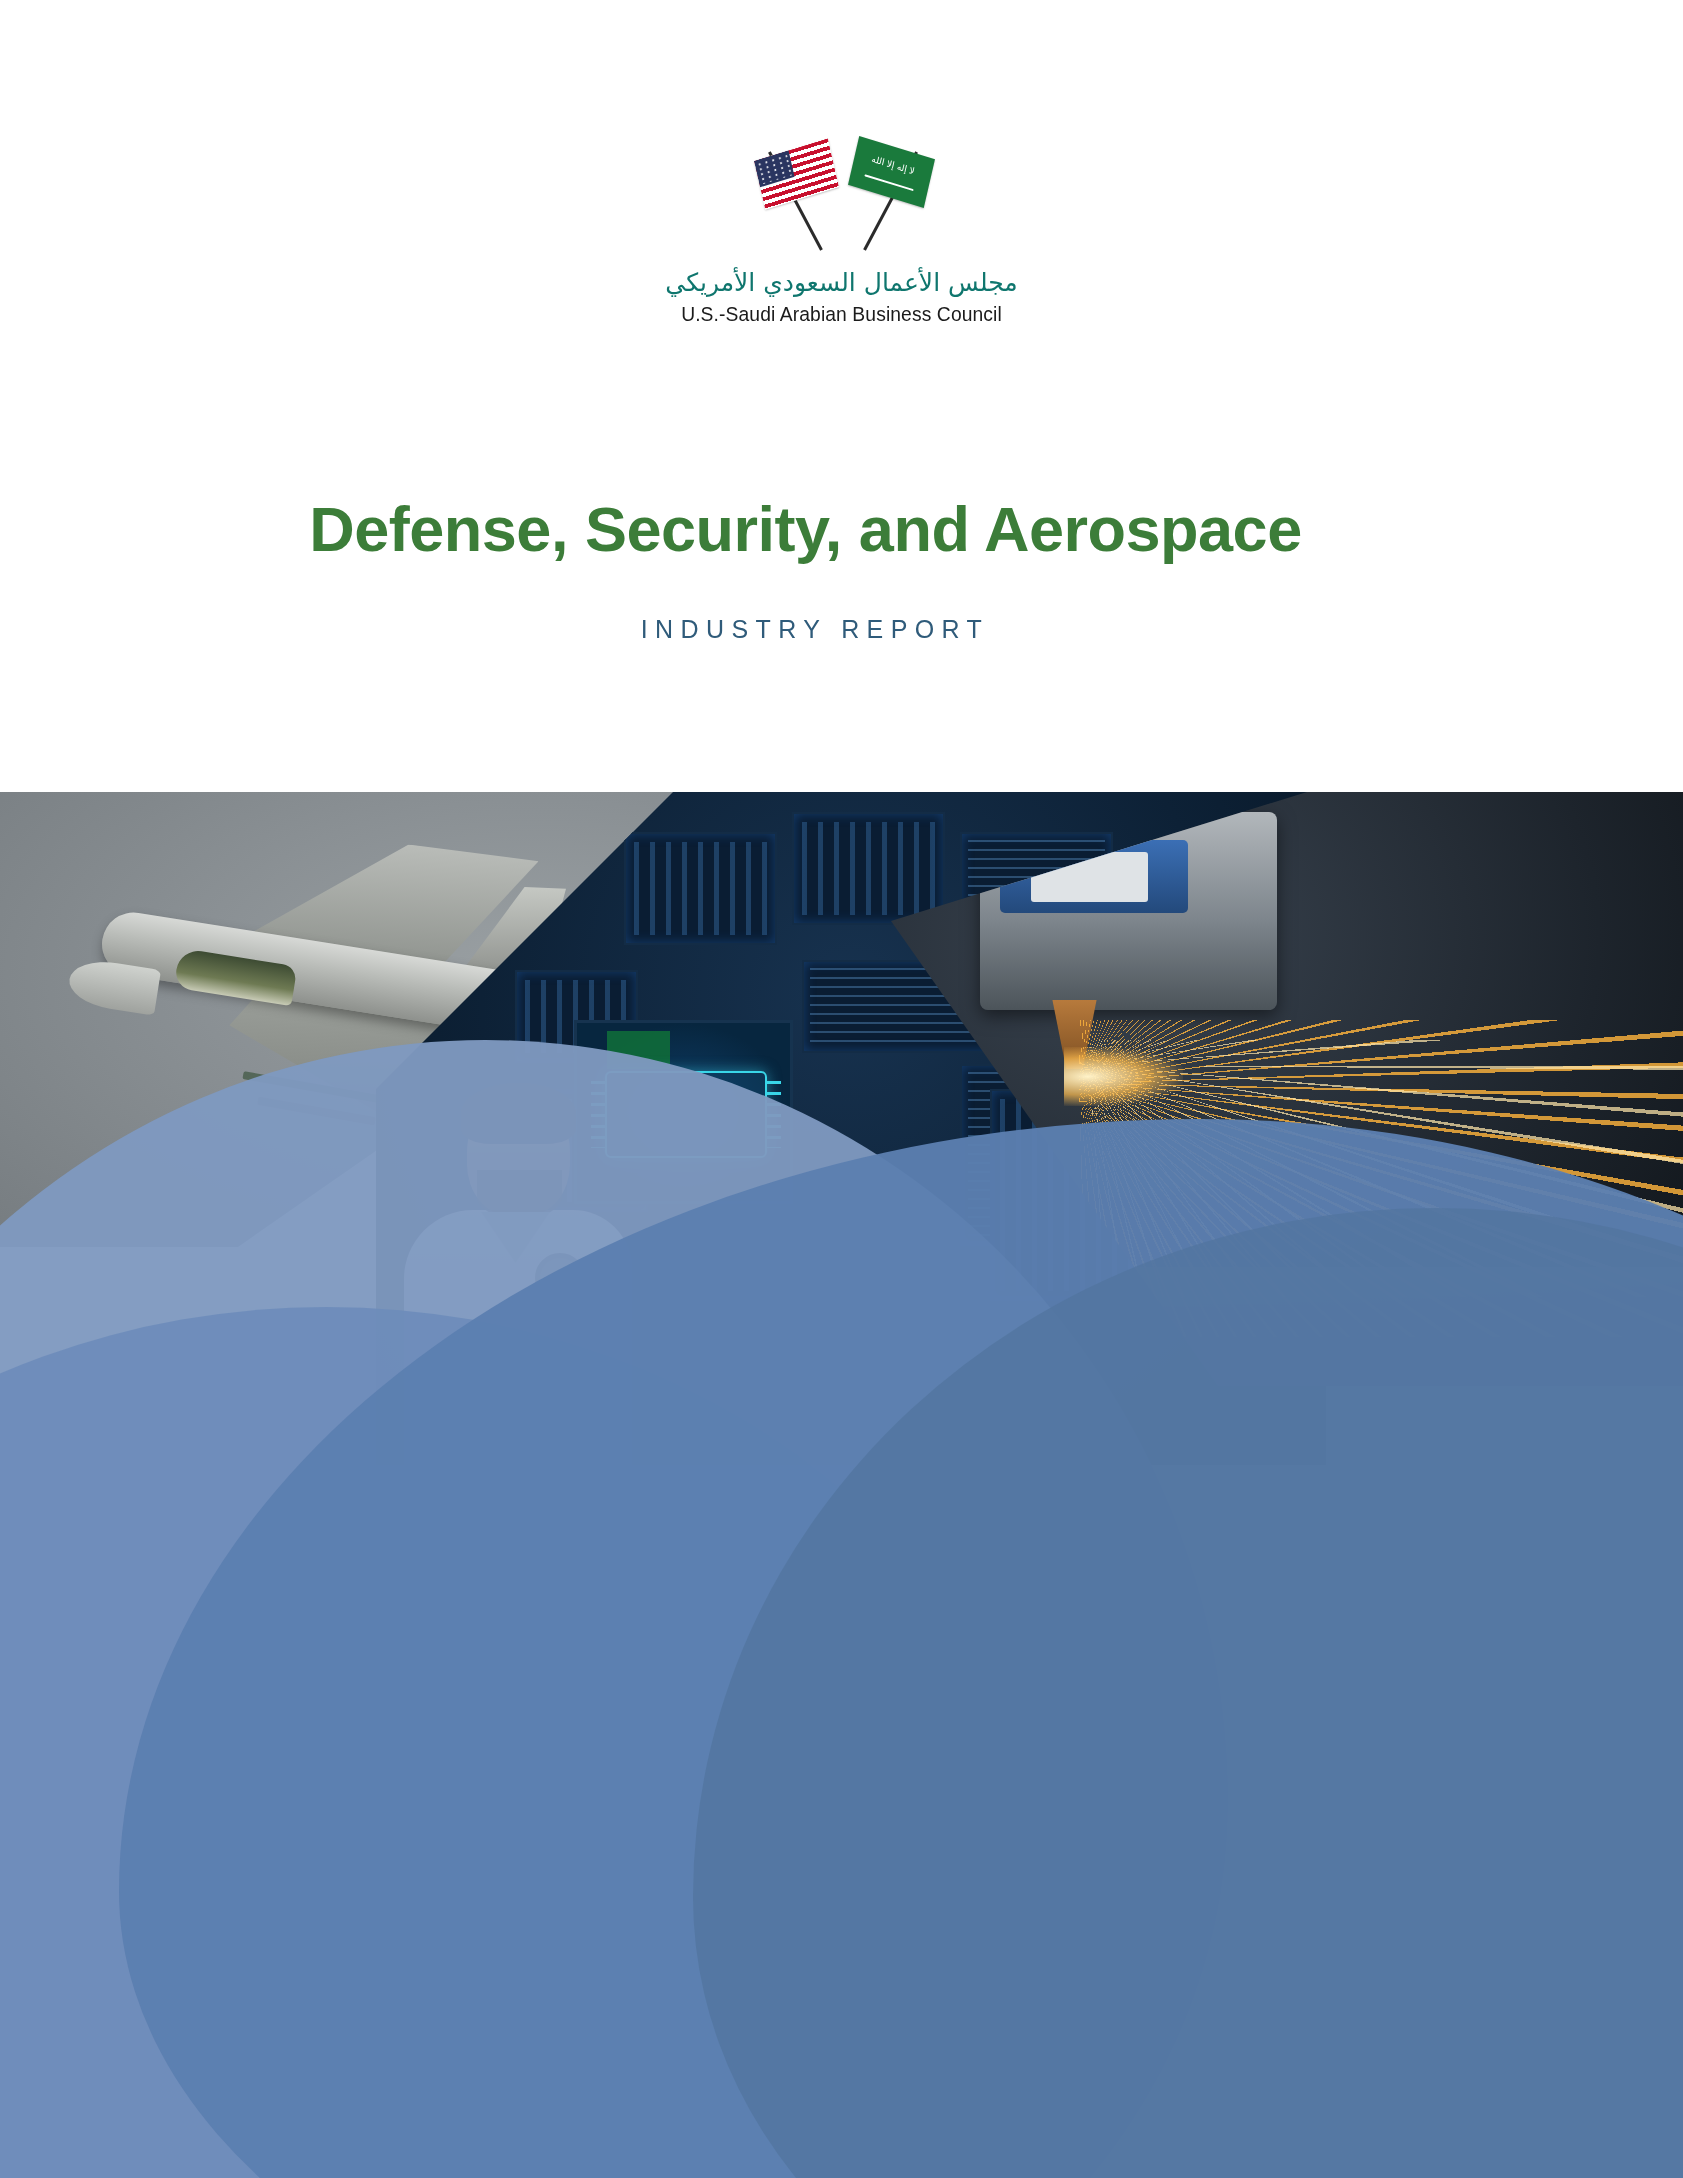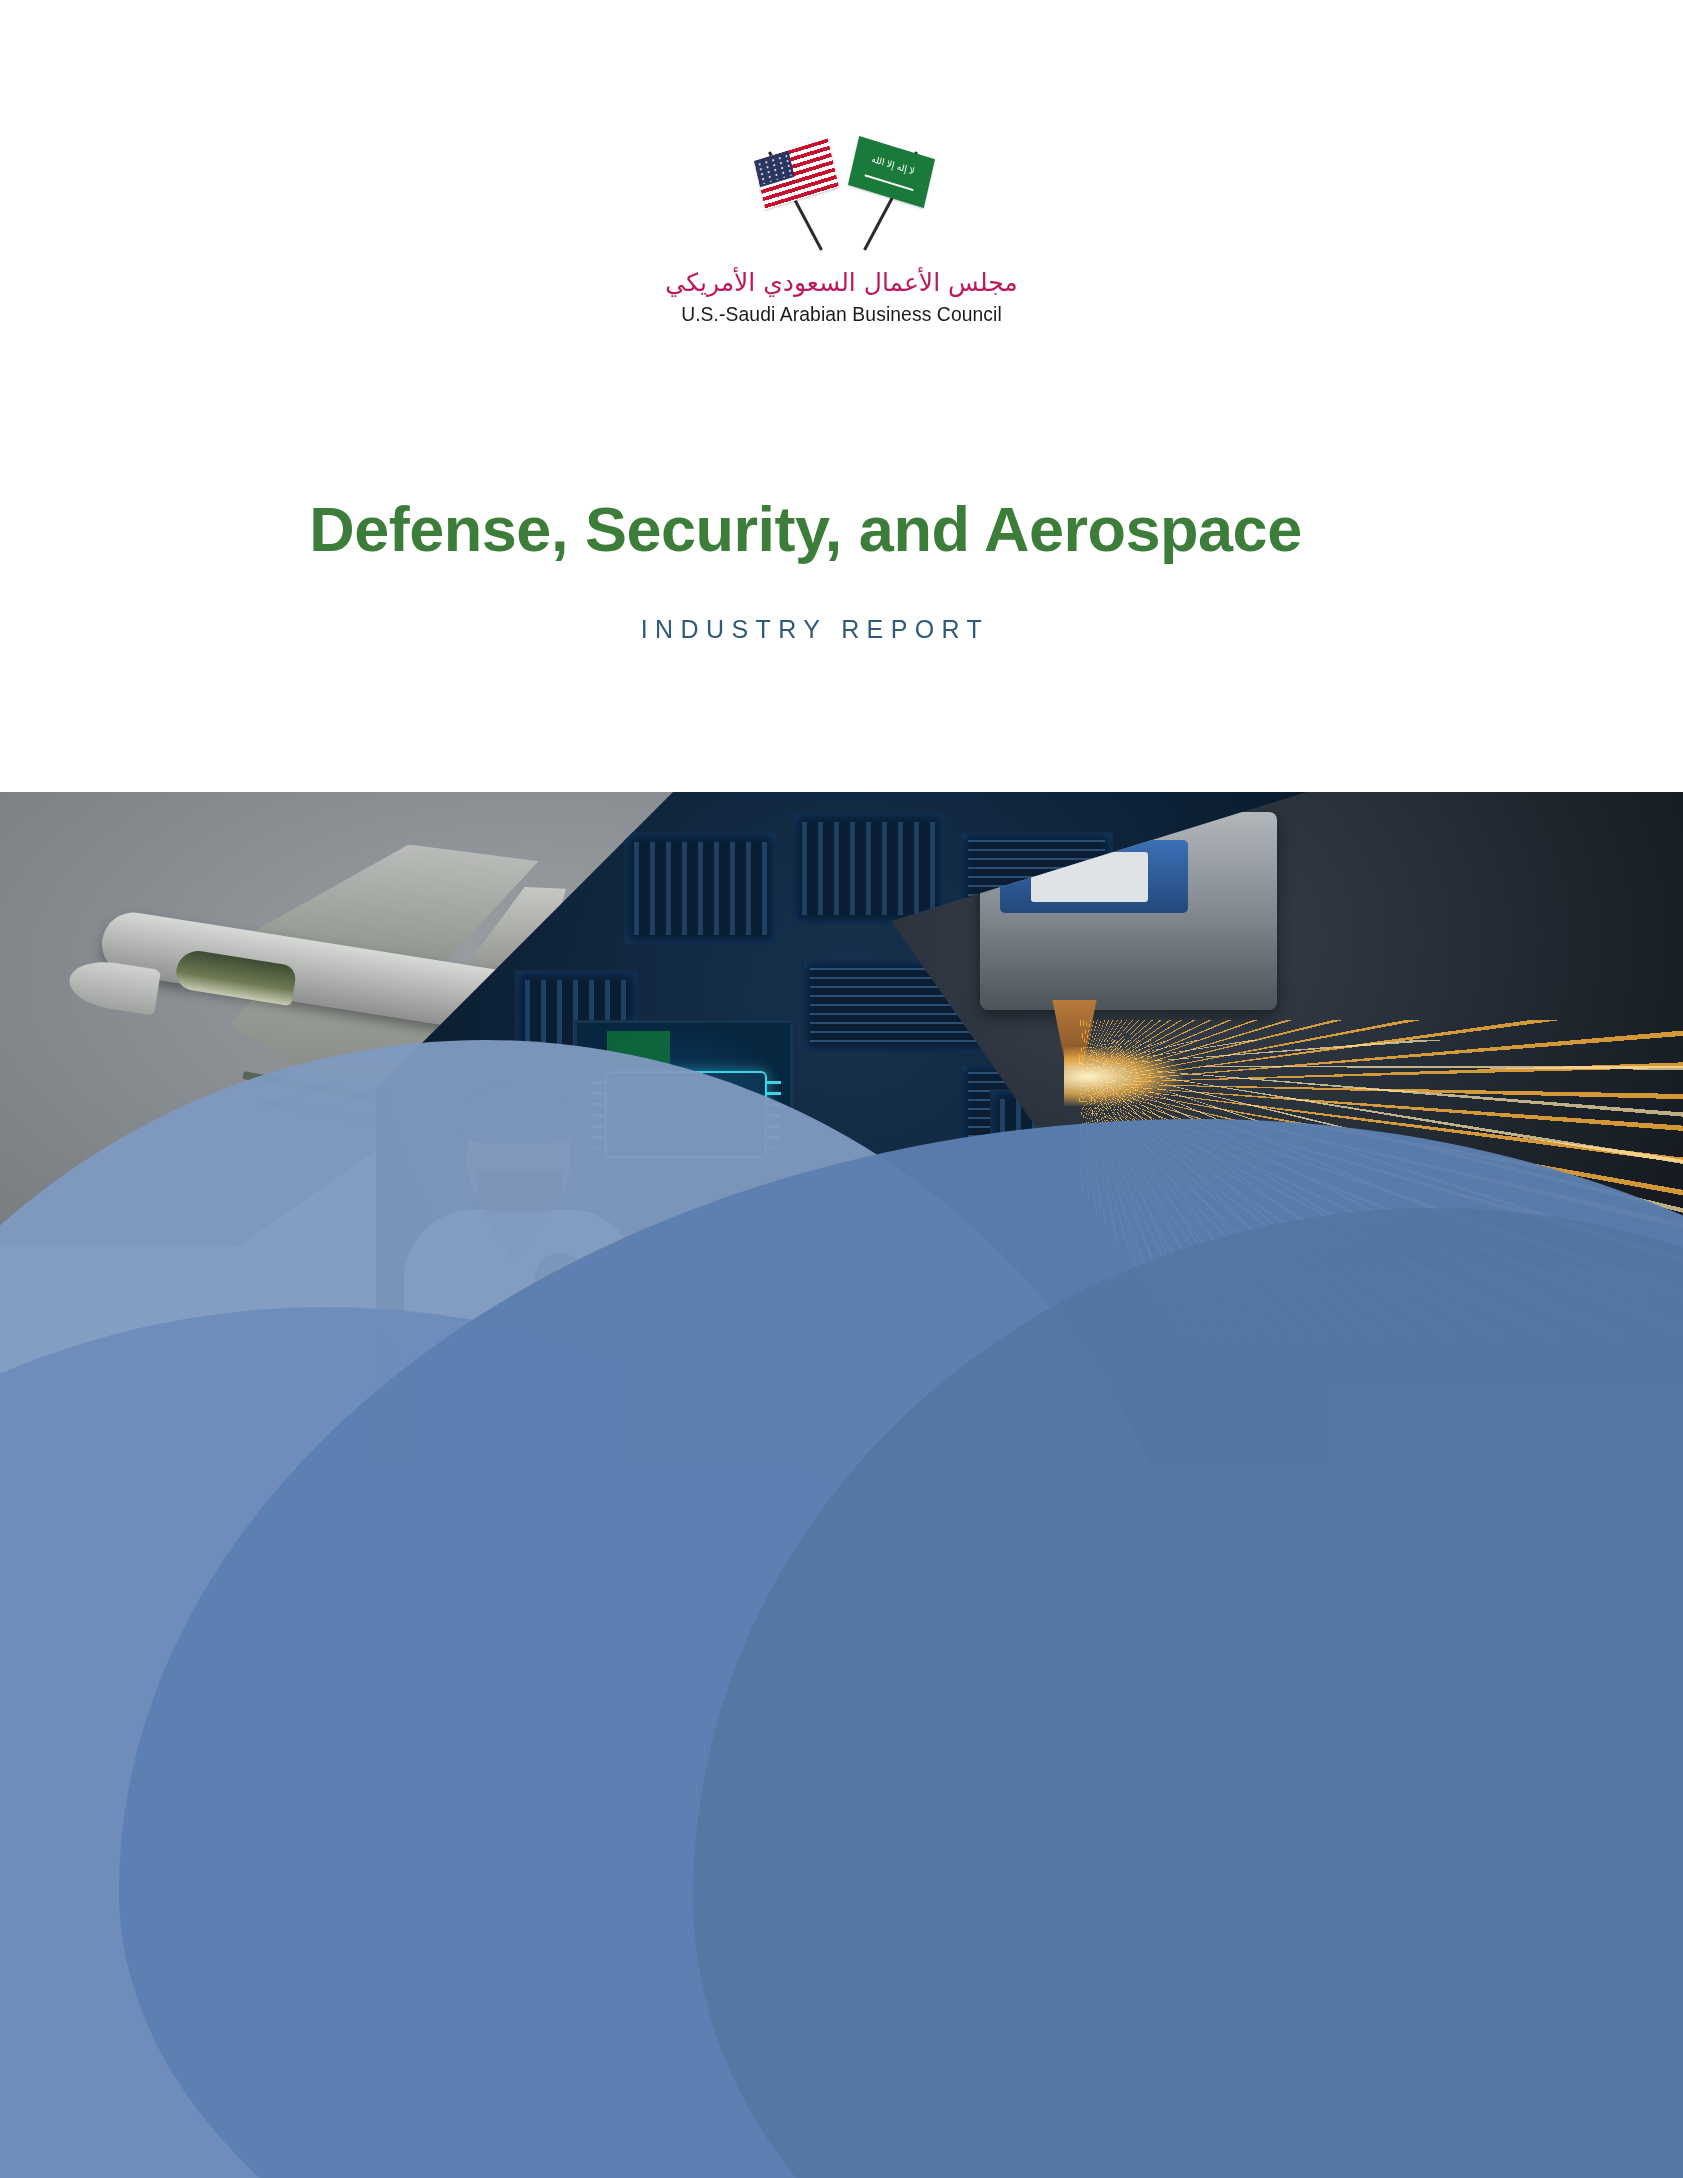--- a/index.html
+++ b/index.html
@@ -116,21 +116,21 @@
     right: 14px;
     bottom: 13px;
     height: 2px;
     background: #ffffff;
     border-radius: 1px;
   }
 
   .org-name-ar {
     font-family: "DejaVu Sans", sans-serif;
     font-size: 25px;
-    color: #be185d;
+    color: #0f766e;
     letter-spacing: 0px;
     line-height: 1.35;
     direction: rtl;
   }
   .org-name-en {
     font-family: "Liberation Sans", sans-serif;
     font-size: 19.3px;
     color: #1b1b1b;
     margin-top: 4px;
     letter-spacing: 0.1px;

